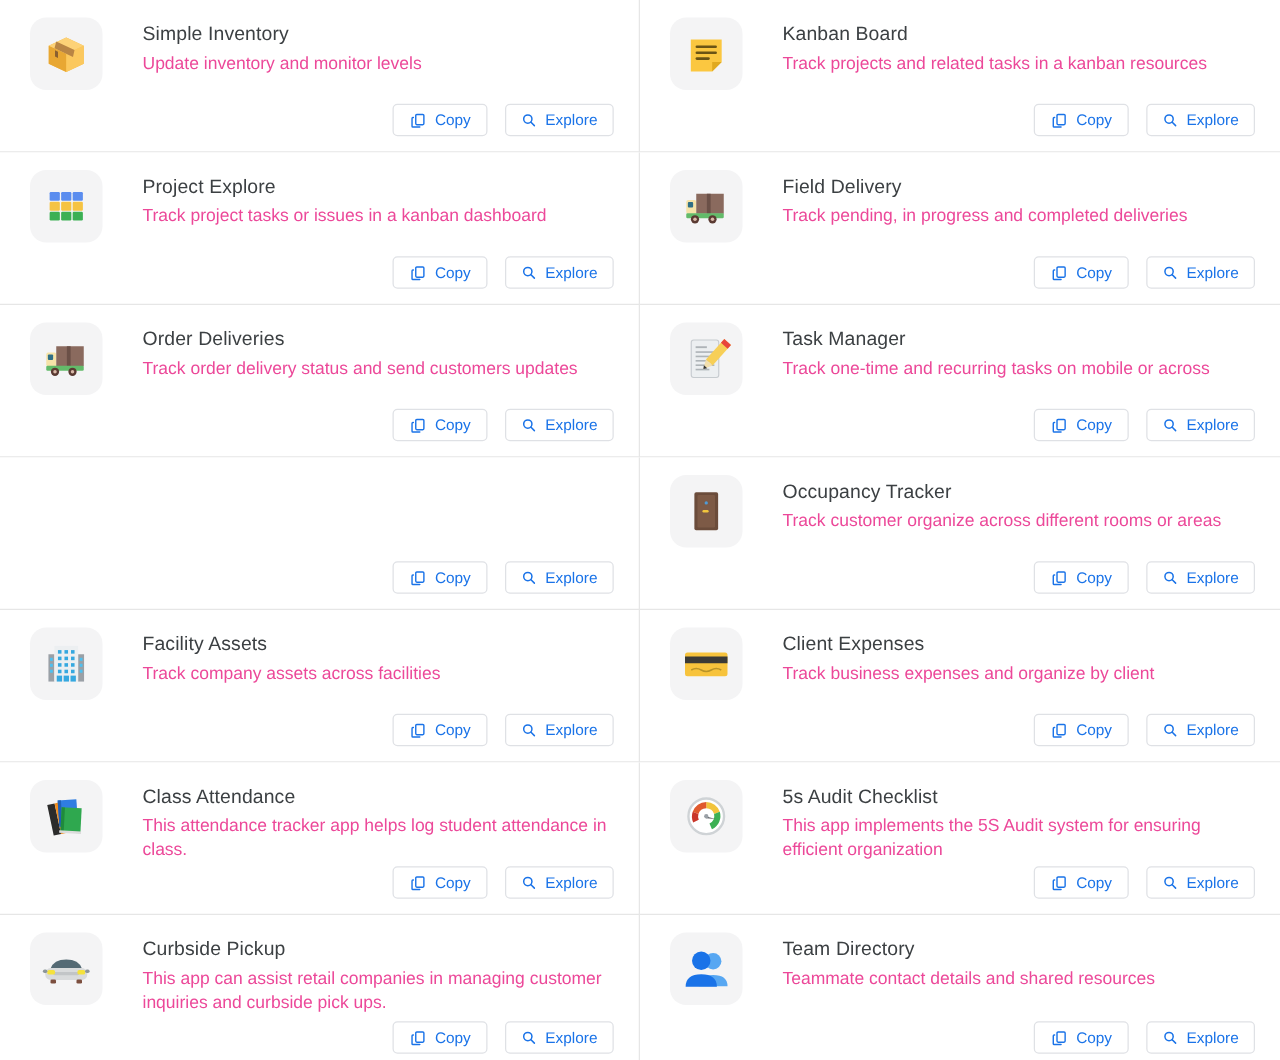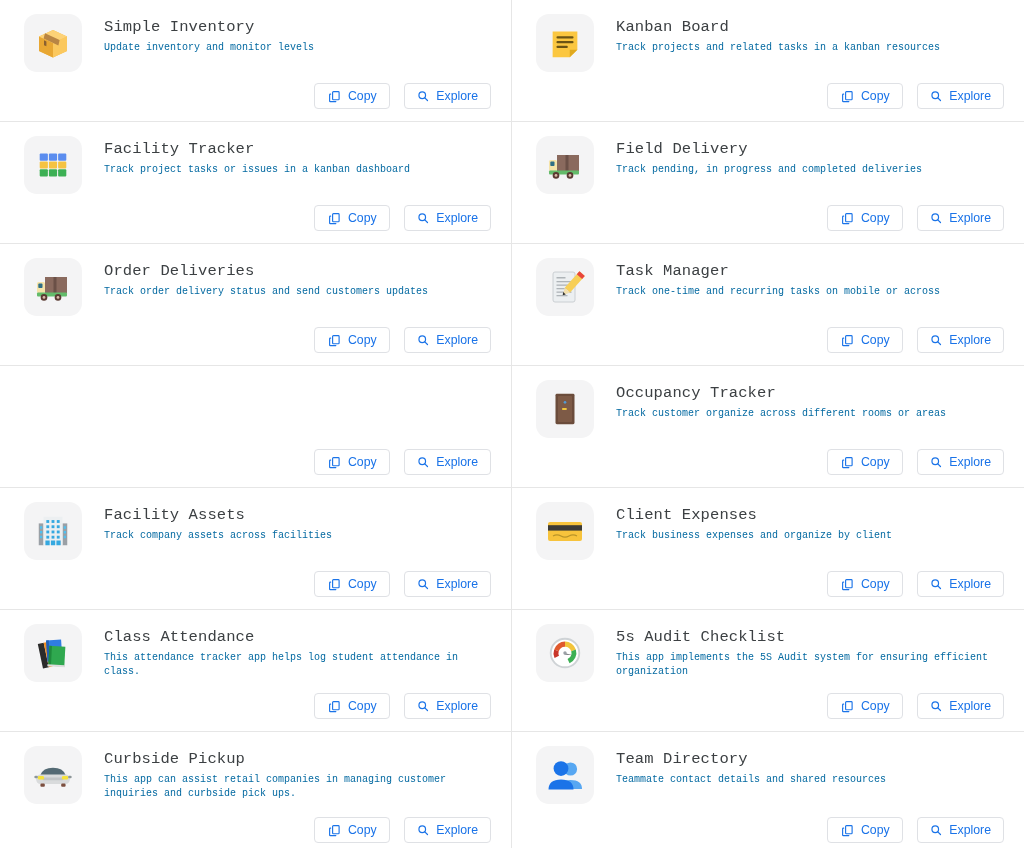--- a/index.html
+++ b/index.html
@@ -20,21 +20,21 @@
     height: 122px;
     padding: 14px 20px 0 24px;
     border-bottom: 1px solid #e6e6e6;
     border-right: 1px solid #e6e6e6;
     background: #fff;
     display: block;
   }
   .card.col2 { border-right: none; }
   .card.tall { height: 124px; }
 
-  .card-top { display: flex; align-items: flex-start; gap: 22px; font-family: Liberation Mono, monospace; }
+  .card-top { display: flex; align-items: flex-start; gap: 32px; }
 
   .icon-tile {
     width: 58px; height: 58px;
     flex: 0 0 58px;
     border-radius: 13px;
     background: #f4f4f5;
     display: flex; align-items: center; justify-content: center;
     overflow: hidden;
   }
   .icon-tile svg { display: block; }
@@ -43,22 +43,22 @@
   .app-title {
     font-size: 15.5px;
     color: #3c4043;
     line-height: 1.25;
     font-weight: 400;
     letter-spacing: .1px;
     white-space: nowrap;
   }
   .app-desc {
     margin-top: 4px;
-    font-size: 10px;
-    color: #0369a1;
+    font-size: 14px;
+    color: #ec4899;
     line-height: 1.35;
     max-width: 392px;
   }
 
   .actions {
     position: absolute;
     right: 20px;
     bottom: 12px;
     display: flex;
     gap: 14px;
@@ -177,21 +177,21 @@
     <rect x="6" y="16.3" width="8.6" height="7.4" rx="1" fill="#f5c342"></rect>
     <rect x="15.7" y="16.3" width="8.6" height="7.4" rx="1" fill="#f5c342"></rect>
     <rect x="25.4" y="16.3" width="8.6" height="7.4" rx="1" fill="#f5c342"></rect>
     <rect x="6" y="24.6" width="8.6" height="7.4" rx="1" fill="#3cb054"></rect>
     <rect x="15.7" y="24.6" width="8.6" height="7.4" rx="1" fill="#3cb054"></rect>
     <rect x="25.4" y="24.6" width="8.6" height="7.4" rx="1" fill="#3cb054"></rect>
   </g>
           </svg>
         </div>
       <div class="meta">
-        <div class="app-title">Facility Tracker</div>
+        <div class="app-title">Project Explore</div>
         <div class="app-desc">Track project tasks or issues in a kanban dashboard</div>
       </div>
     </div>
     <div class="actions">
       <button class="btn">
         <span class="bicon">
             <svg width="13" height="13" viewBox="0 0 24 24" fill="none" stroke="#1a73e8" stroke-width="2.1" stroke-linecap="round" stroke-linejoin="round">
               <rect x="8.5" y="3" width="12" height="15" rx="1.6"></rect>
               <path d="M5 7.5 H4.2 A1.2 1.2 0 0 0 3 8.7 V20.2 A1.2 1.2 0 0 0 4.2 21.4 H14.5"></path>
             </svg>

